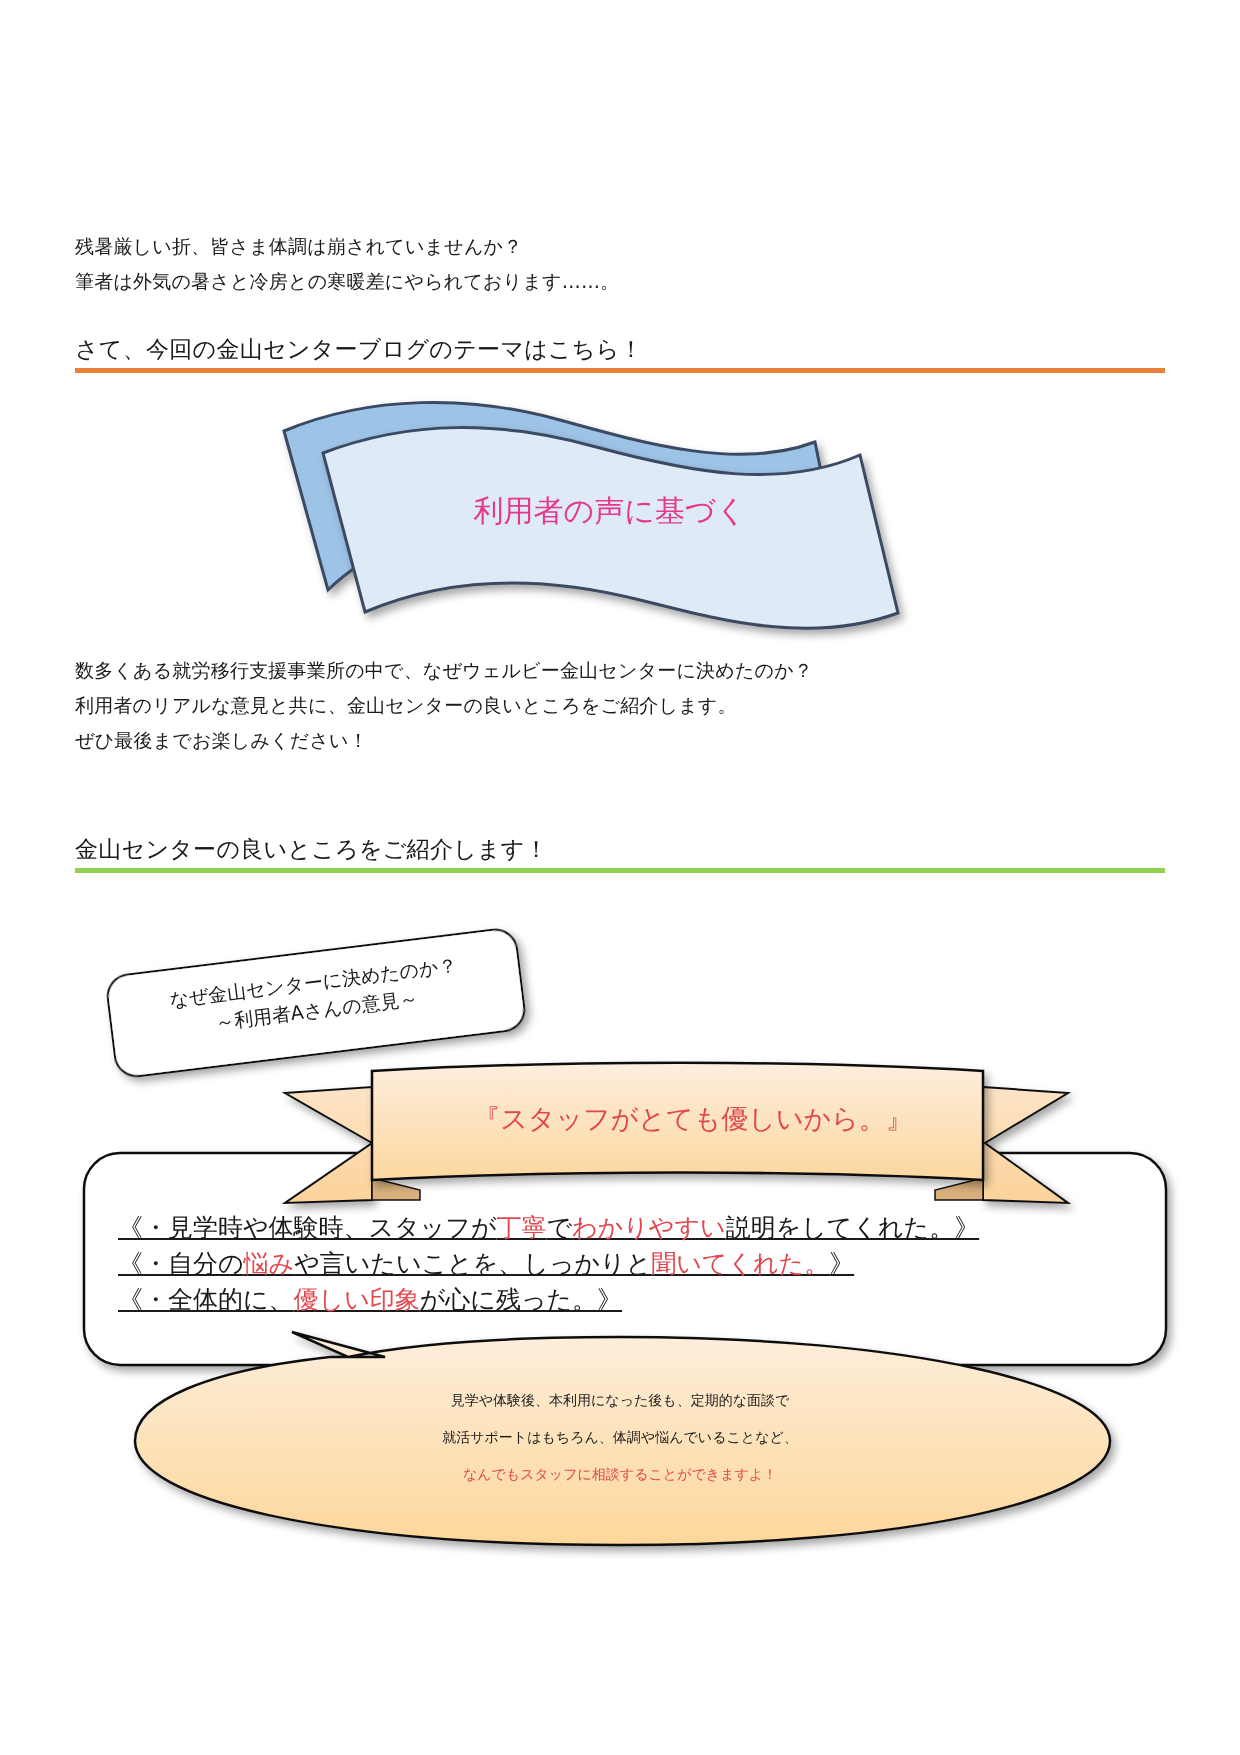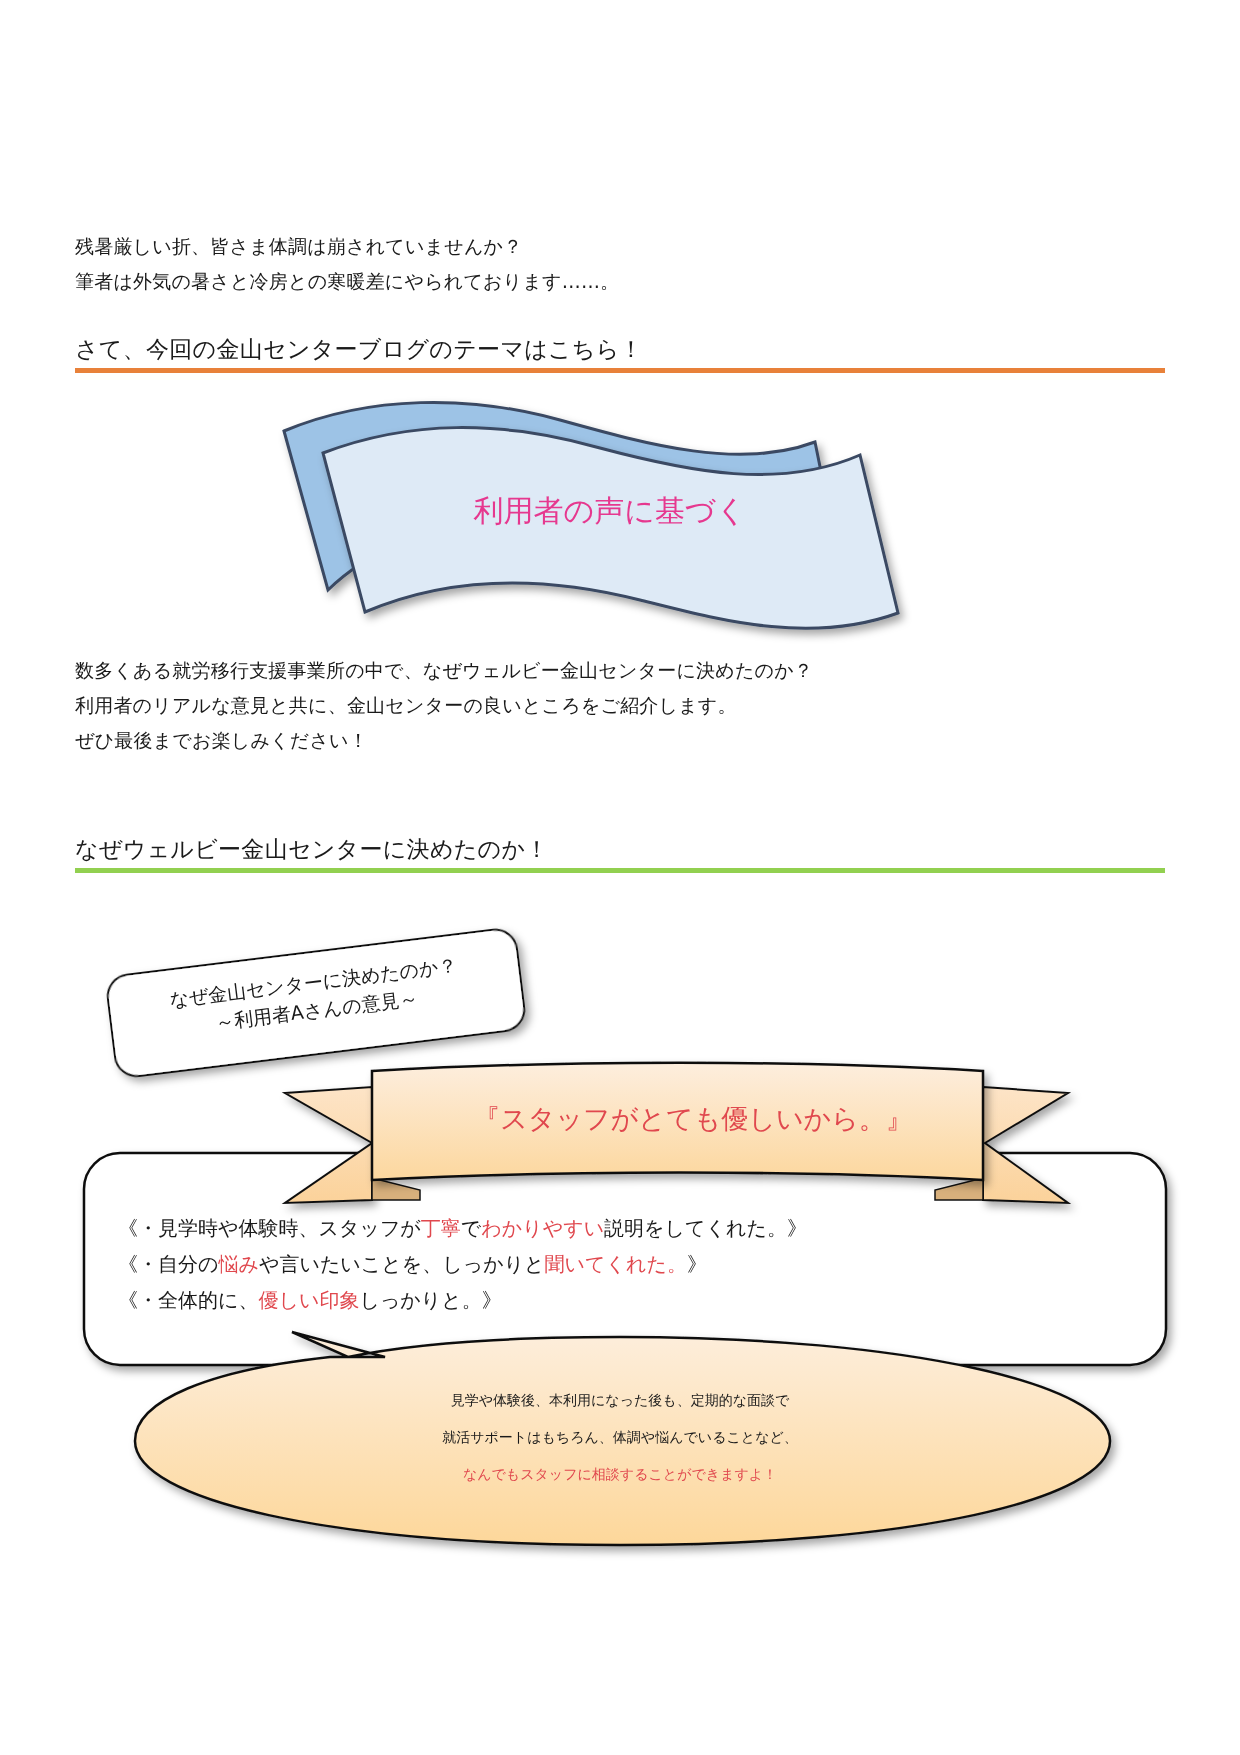--- a/index.html
+++ b/index.html
@@ -73,40 +73,40 @@
   <div>利用者の声に基づく</div>
 </div>
 
 <div class="para" style="top:653px;">
   <div>数多くある就労移行支援事業所の中で、なぜウェルビー金山センターに決めたのか？</div>
   <div>利用者のリアルな意見と共に、金山センターの良いところをご紹介します。</div>
   <div>ぜひ最後までお楽しみください！</div>
 </div>
 
 <div class="heading" style="top:834px; height:40px;">
-  <span>なぜウェルビー金山センターに決めたのか！</span>
+  <span>金山センターの良いところをご紹介します！</span>
   <div class="rule" style="top:34px; background:#92d050;"></div>
 </div>
 
 <div class="center-text" style="left:120px; top:968px; width:390px; font-size:19px; line-height:28px; transform:rotate(-7deg); transform-origin:center;">
   <div>なぜ金山センターに決めたのか？</div>
   <div>～利用者Aさんの意見～</div>
 </div>
 
 <div class="center-text" style="left:372px; top:1101px; width:642px; font-size:27px; color:#e0484e;">『スタッフがとても優しいから。』</div>
 
-<div class="abs" style="left:118px; top:1210px; font-size:20px; line-height:36px; white-space:nowrap;">
+<div class="abs" style="left:118px; top:1210px; font-size:25px; line-height:36px; white-space:nowrap;text-decoration:underline;">
   <div>
     <span>《・見学時や体験時、スタッフが</span><span class="red">丁寧</span><span>で</span><span class="red">わかりやすい</span><span>説明をしてくれた。》</span>
   </div>
   <div>
     <span>《・自分の</span><span class="red">悩み</span><span>や言いたいことを、しっかりと</span><span class="red">聞いてくれた。</span><span>》</span>
   </div>
   <div>
-    <span>《・全体的に、</span><span class="red">優しい印象</span><span>しっかりと。》</span>
+    <span>《・全体的に、</span><span class="red">優しい印象</span><span>が心に残った。》</span>
   </div>
 </div>
 
 <div class="center-text" style="left:200px; top:1382px; width:840px; font-size:14px; line-height:37px;">
   <div>見学や体験後、本利用になった後も、定期的な面談で</div>
   <div>就活サポートはもちろん、体調や悩んでいることなど、</div>
   <div class="red">なんでもスタッフに相談することができますよ！</div>
 </div>
 
 </body></html>

